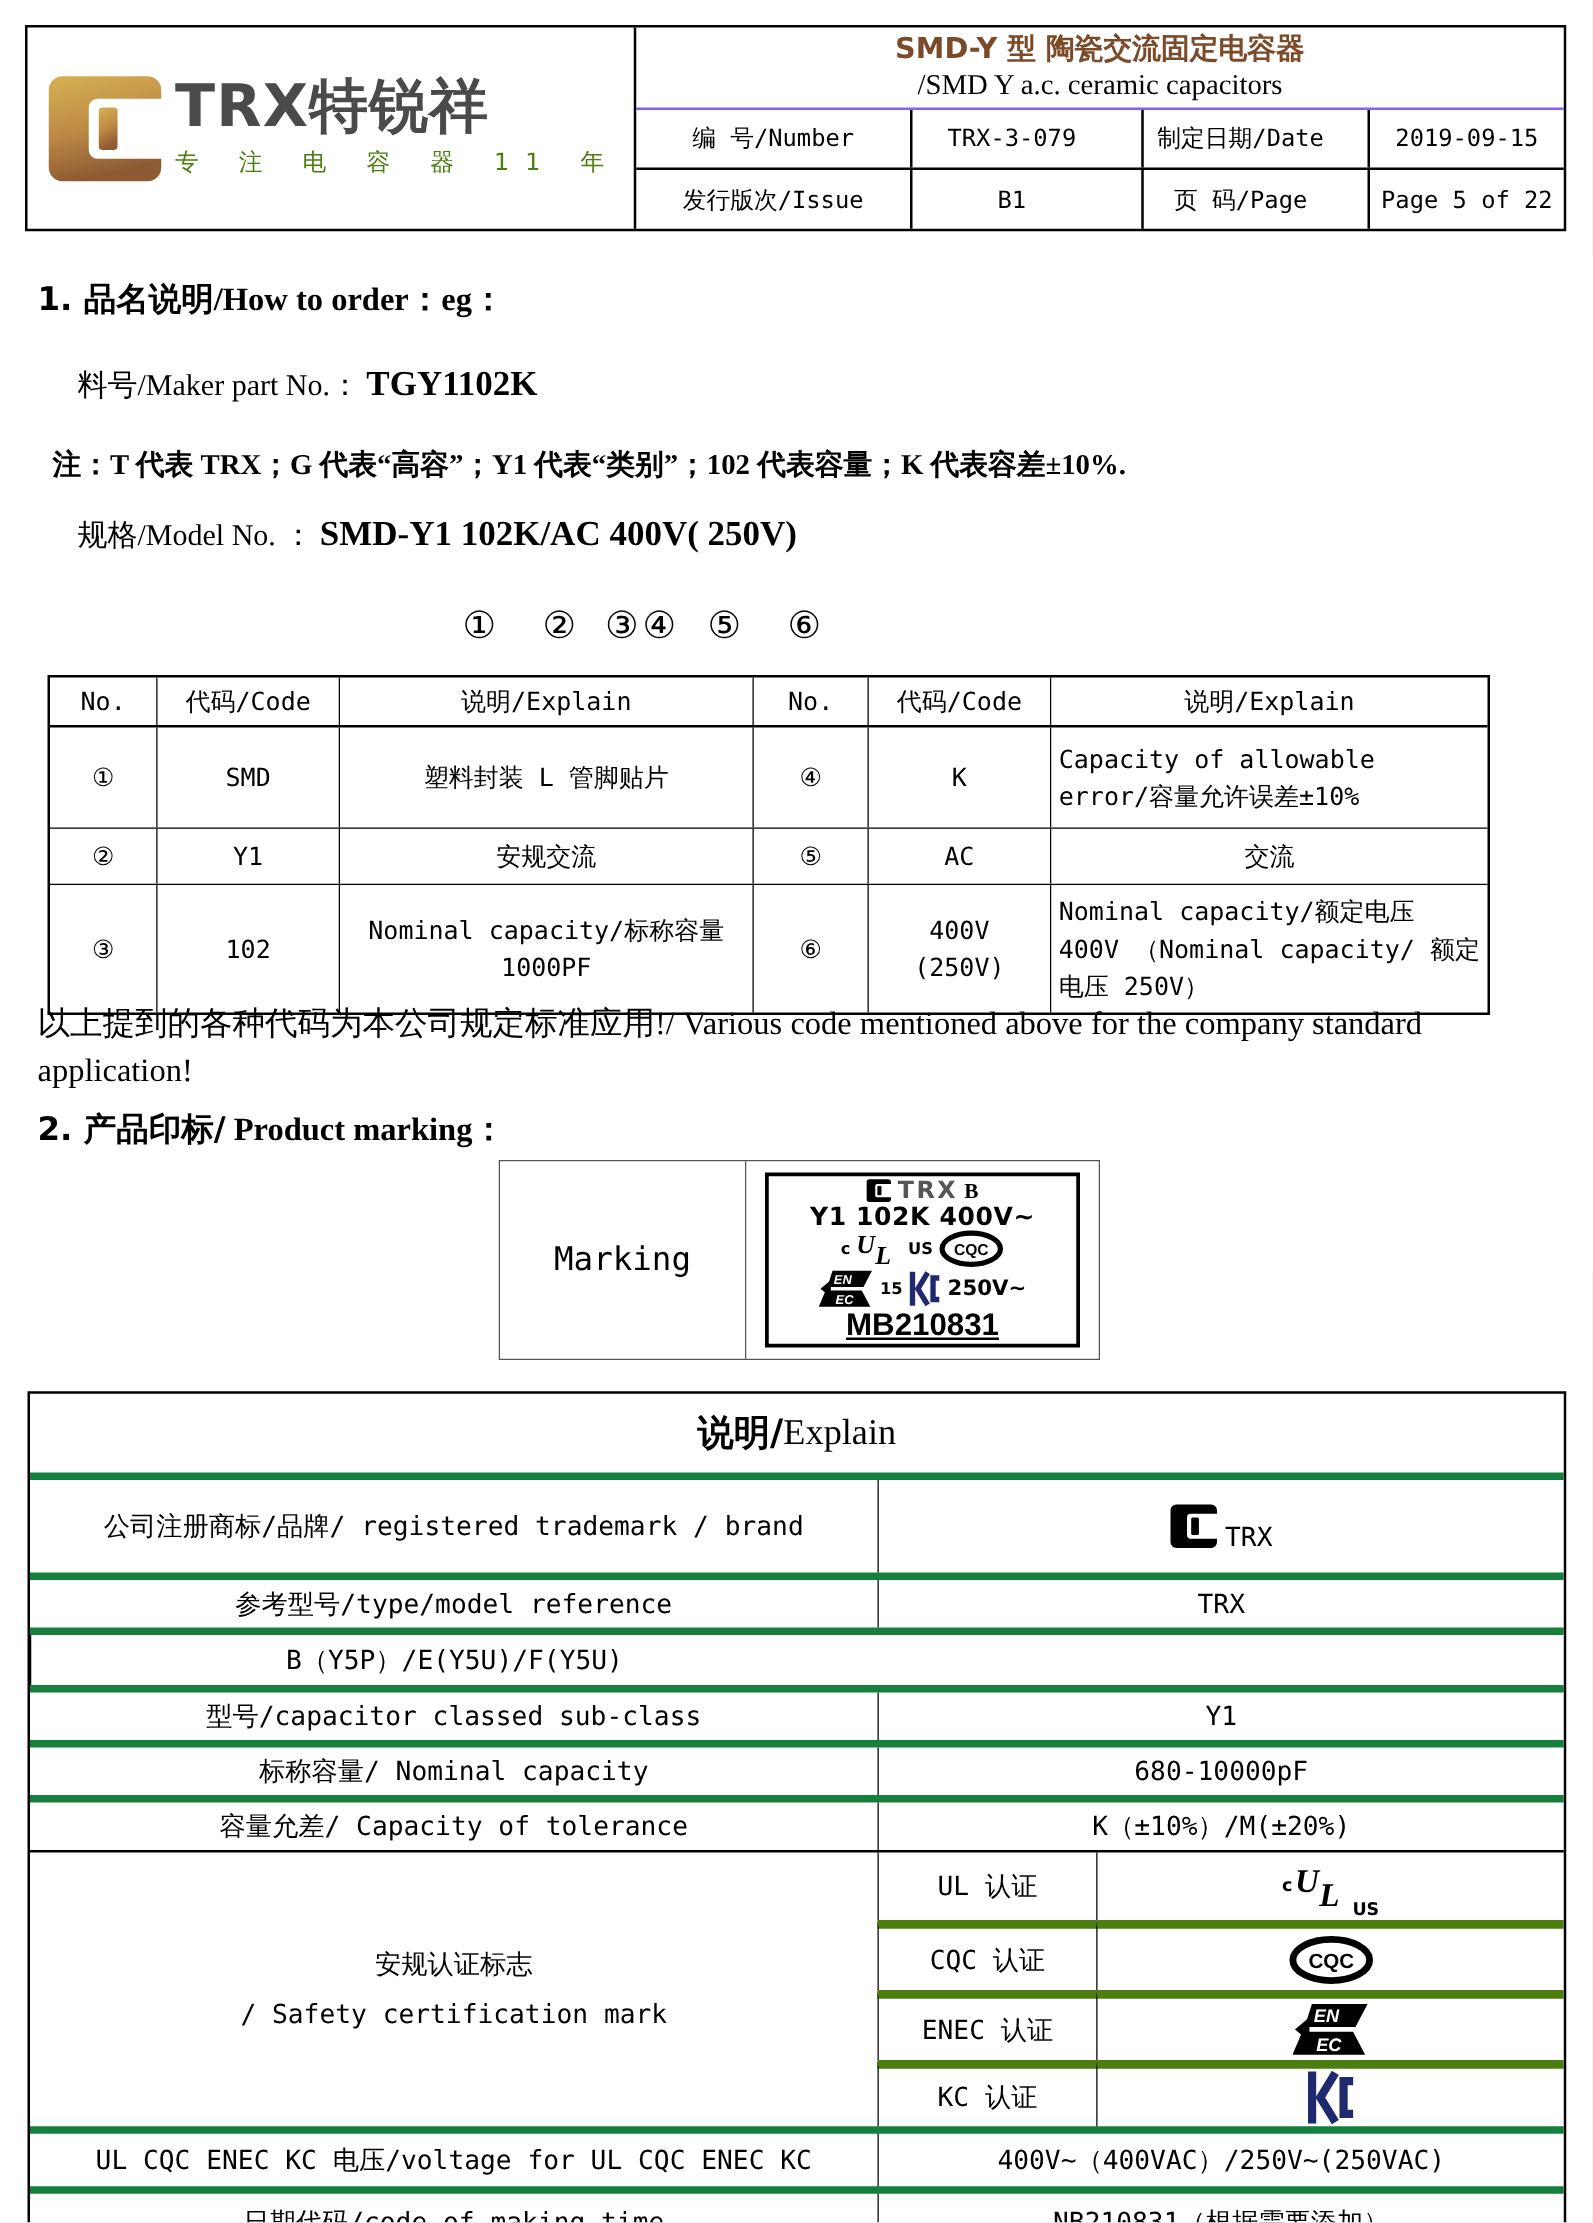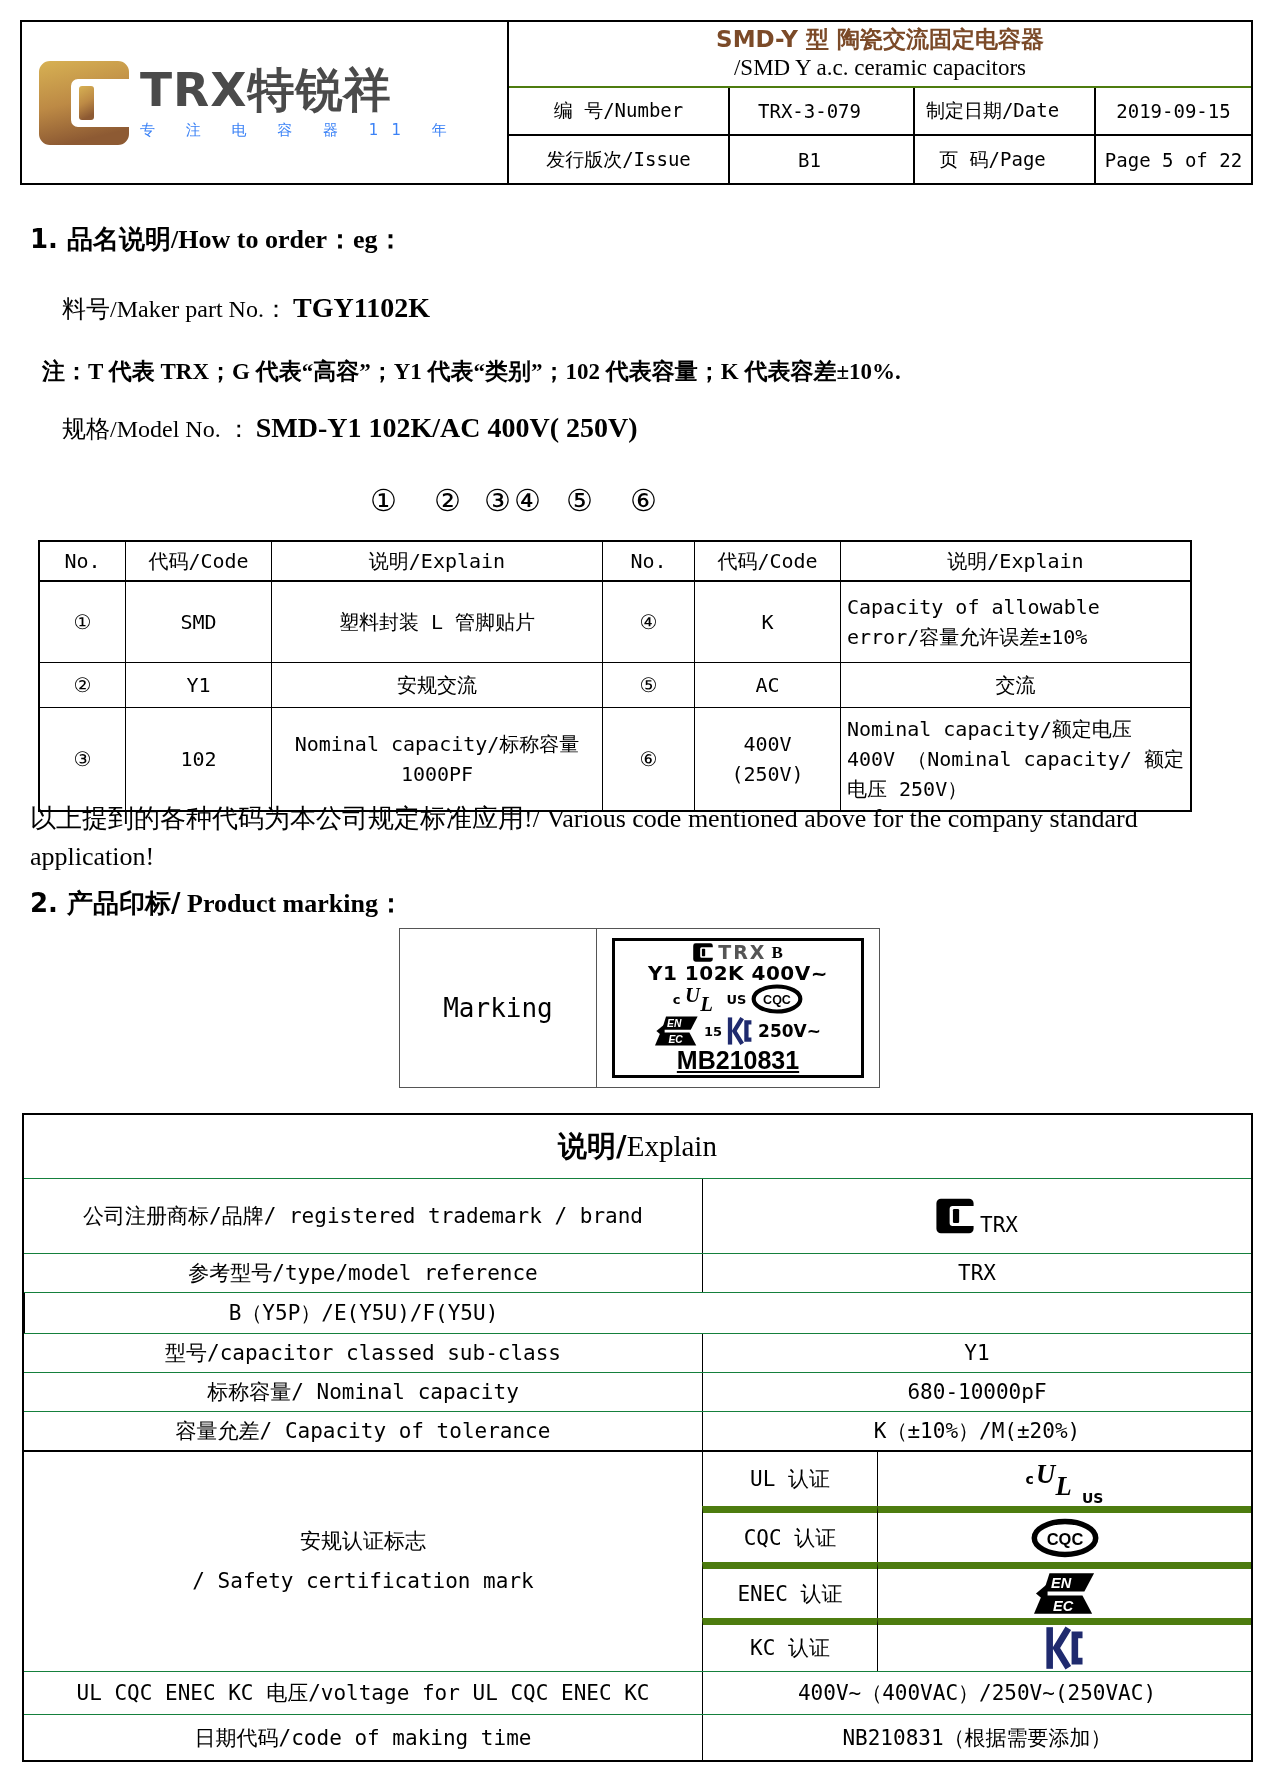--- a/index.html
+++ b/index.html
@@ -11,23 +11,23 @@
   .sans{font-family:"DejaVu Sans","Liberation Sans",sans-serif;}
   .b{font-weight:bold;}
   .ctr{display:flex;align-items:center;justify-content:center;text-align:center;}
 
   
   .header-table{left:20px;top:20px;width:1233px;height:165px;border:2px solid #000;
                 display:grid;grid-template-columns:487px 1fr;box-sizing:border-box;}
   .logo-cell{border-right:2px solid #000;display:flex;align-items:center;padding-left:16px;box-sizing:border-box;position:relative;}
   .logo-text-wrap{margin-left:10px;}
   .logo-brand{font-size:47px;font-weight:bold;color:#4a4a4a;letter-spacing:1px;line-height:1;}
-  .logo-tagline{font-size:15px;color:#3b82f6;letter-spacing:13px;margin-top:8px;white-space:nowrap;}
+  .logo-tagline{font-size:19px;color:#4d7c0f;letter-spacing:13px;margin-top:8px;white-space:nowrap;}
   .header-right{display:grid;grid-template-rows:66px 48px 1fr;}
-  .title-cell{border-bottom:2px solid #4d7c0f;flex-direction:column;line-height:1.25;}
+  .title-cell{border-bottom:2px solid #8b5cf6;flex-direction:column;line-height:1.25;}
   .title-cn{font-size:23px;font-weight:bold;color:#7b4a28;}
   .title-en{font-size:23px;font-family:"Liberation Serif","DejaVu Serif",serif;color:#000;}
   .meta-row{display:grid;grid-template-columns:195px 185px 181px 1fr;}
   .meta-row.r2{border-bottom:2px solid #000;}
   .meta-cell{font-size:19px;box-sizing:border-box;margin-left:24px;}
   .meta-cell + .meta-cell{border-left:2px solid #000;}
 
   
   .h1-line{left:30px;top:222px;font-size:26px;}
   .body-line{font-size:24px;}
@@ -64,21 +64,21 @@
   .m-brand{font-size:19px;color:#555;letter-spacing:2px;font-weight:bold;}
   .m-b{font-size:17px;font-weight:bold;font-family:"Liberation Serif","DejaVu Serif",serif;}
   .m-line2{font-size:20px;font-weight:bold;letter-spacing:0.5px;}
   .m-small{font-size:13px;font-weight:bold;}
   .m-volt{font-size:17px;font-weight:bold;}
   .m-code{font-size:25px;font-weight:bold;text-decoration:underline;font-family:Liberation Sans, sans-serif;}
 
   
   .ex{left:22px;top:1113px;width:1231px;border:2px solid #000;box-sizing:border-box;}
   .ex-title{height:63px;font-size:29px;}
-  .ex-row{display:grid;grid-template-columns:678px 1fr;border-top:1px solid #15803d;}
+  .ex-row{display:grid;grid-template-columns:678px 1fr;border-top:6px solid #15803d;}
   .ex-cell{font-size:21px;box-sizing:border-box;padding:2px 10px;}
   .ex-cell.val{border-left:1px solid #000;}
   .ex-brand{height:74px;}
   .ex-sm{height:38px;}
   .ex-md{height:40px;}
   .safety{display:grid;grid-template-columns:678px 175px 1fr;
           grid-template-rows:54px 56px 56px 53px;border-top:2px solid #000;}
   .saf-left{grid-row:1/5;flex-direction:column;line-height:1.9;font-size:21px;}
   .saf-lab{border-left:1px solid #000;font-size:21px;}
   .saf-logo{border-left:1px solid #000;}

